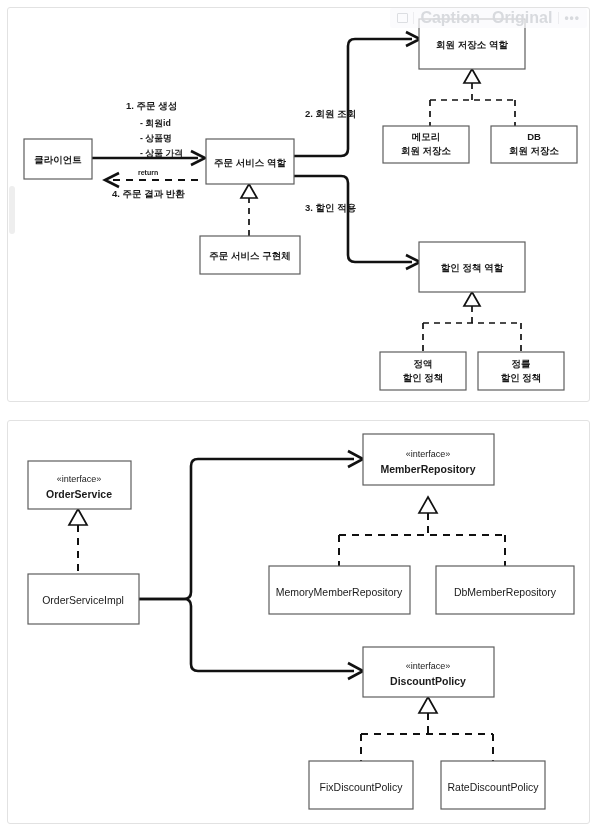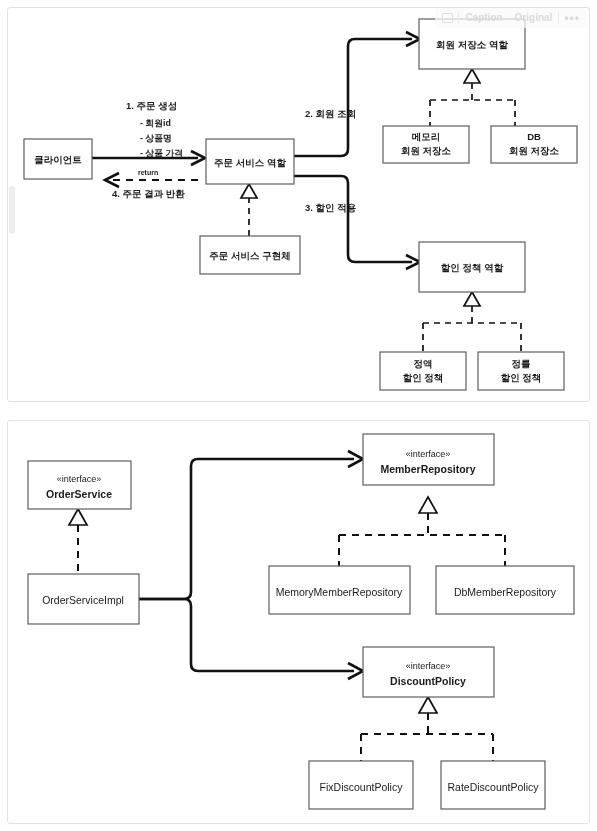--- a/index.html
+++ b/index.html
@@ -62,21 +62,21 @@
     display: flex;
     align-items: center;
     gap: 0px;
     background: rgba(250, 250, 252, 0.72);
     border-radius: 2px;
     padding: 0 2px;
     pointer-events: auto;
   }
   .overlay-toolbar .tb-item {
     color: #d8dade;
-    font-size: 10px;
+    font-size: 16px;
     font-weight: 700;
     padding: 0 6px;
     line-height: 20px;
     white-space: nowrap;
   }
   .overlay-toolbar .tb-sep {
     width: 1px;
     height: 12px;
     background: #ececef;
   }

